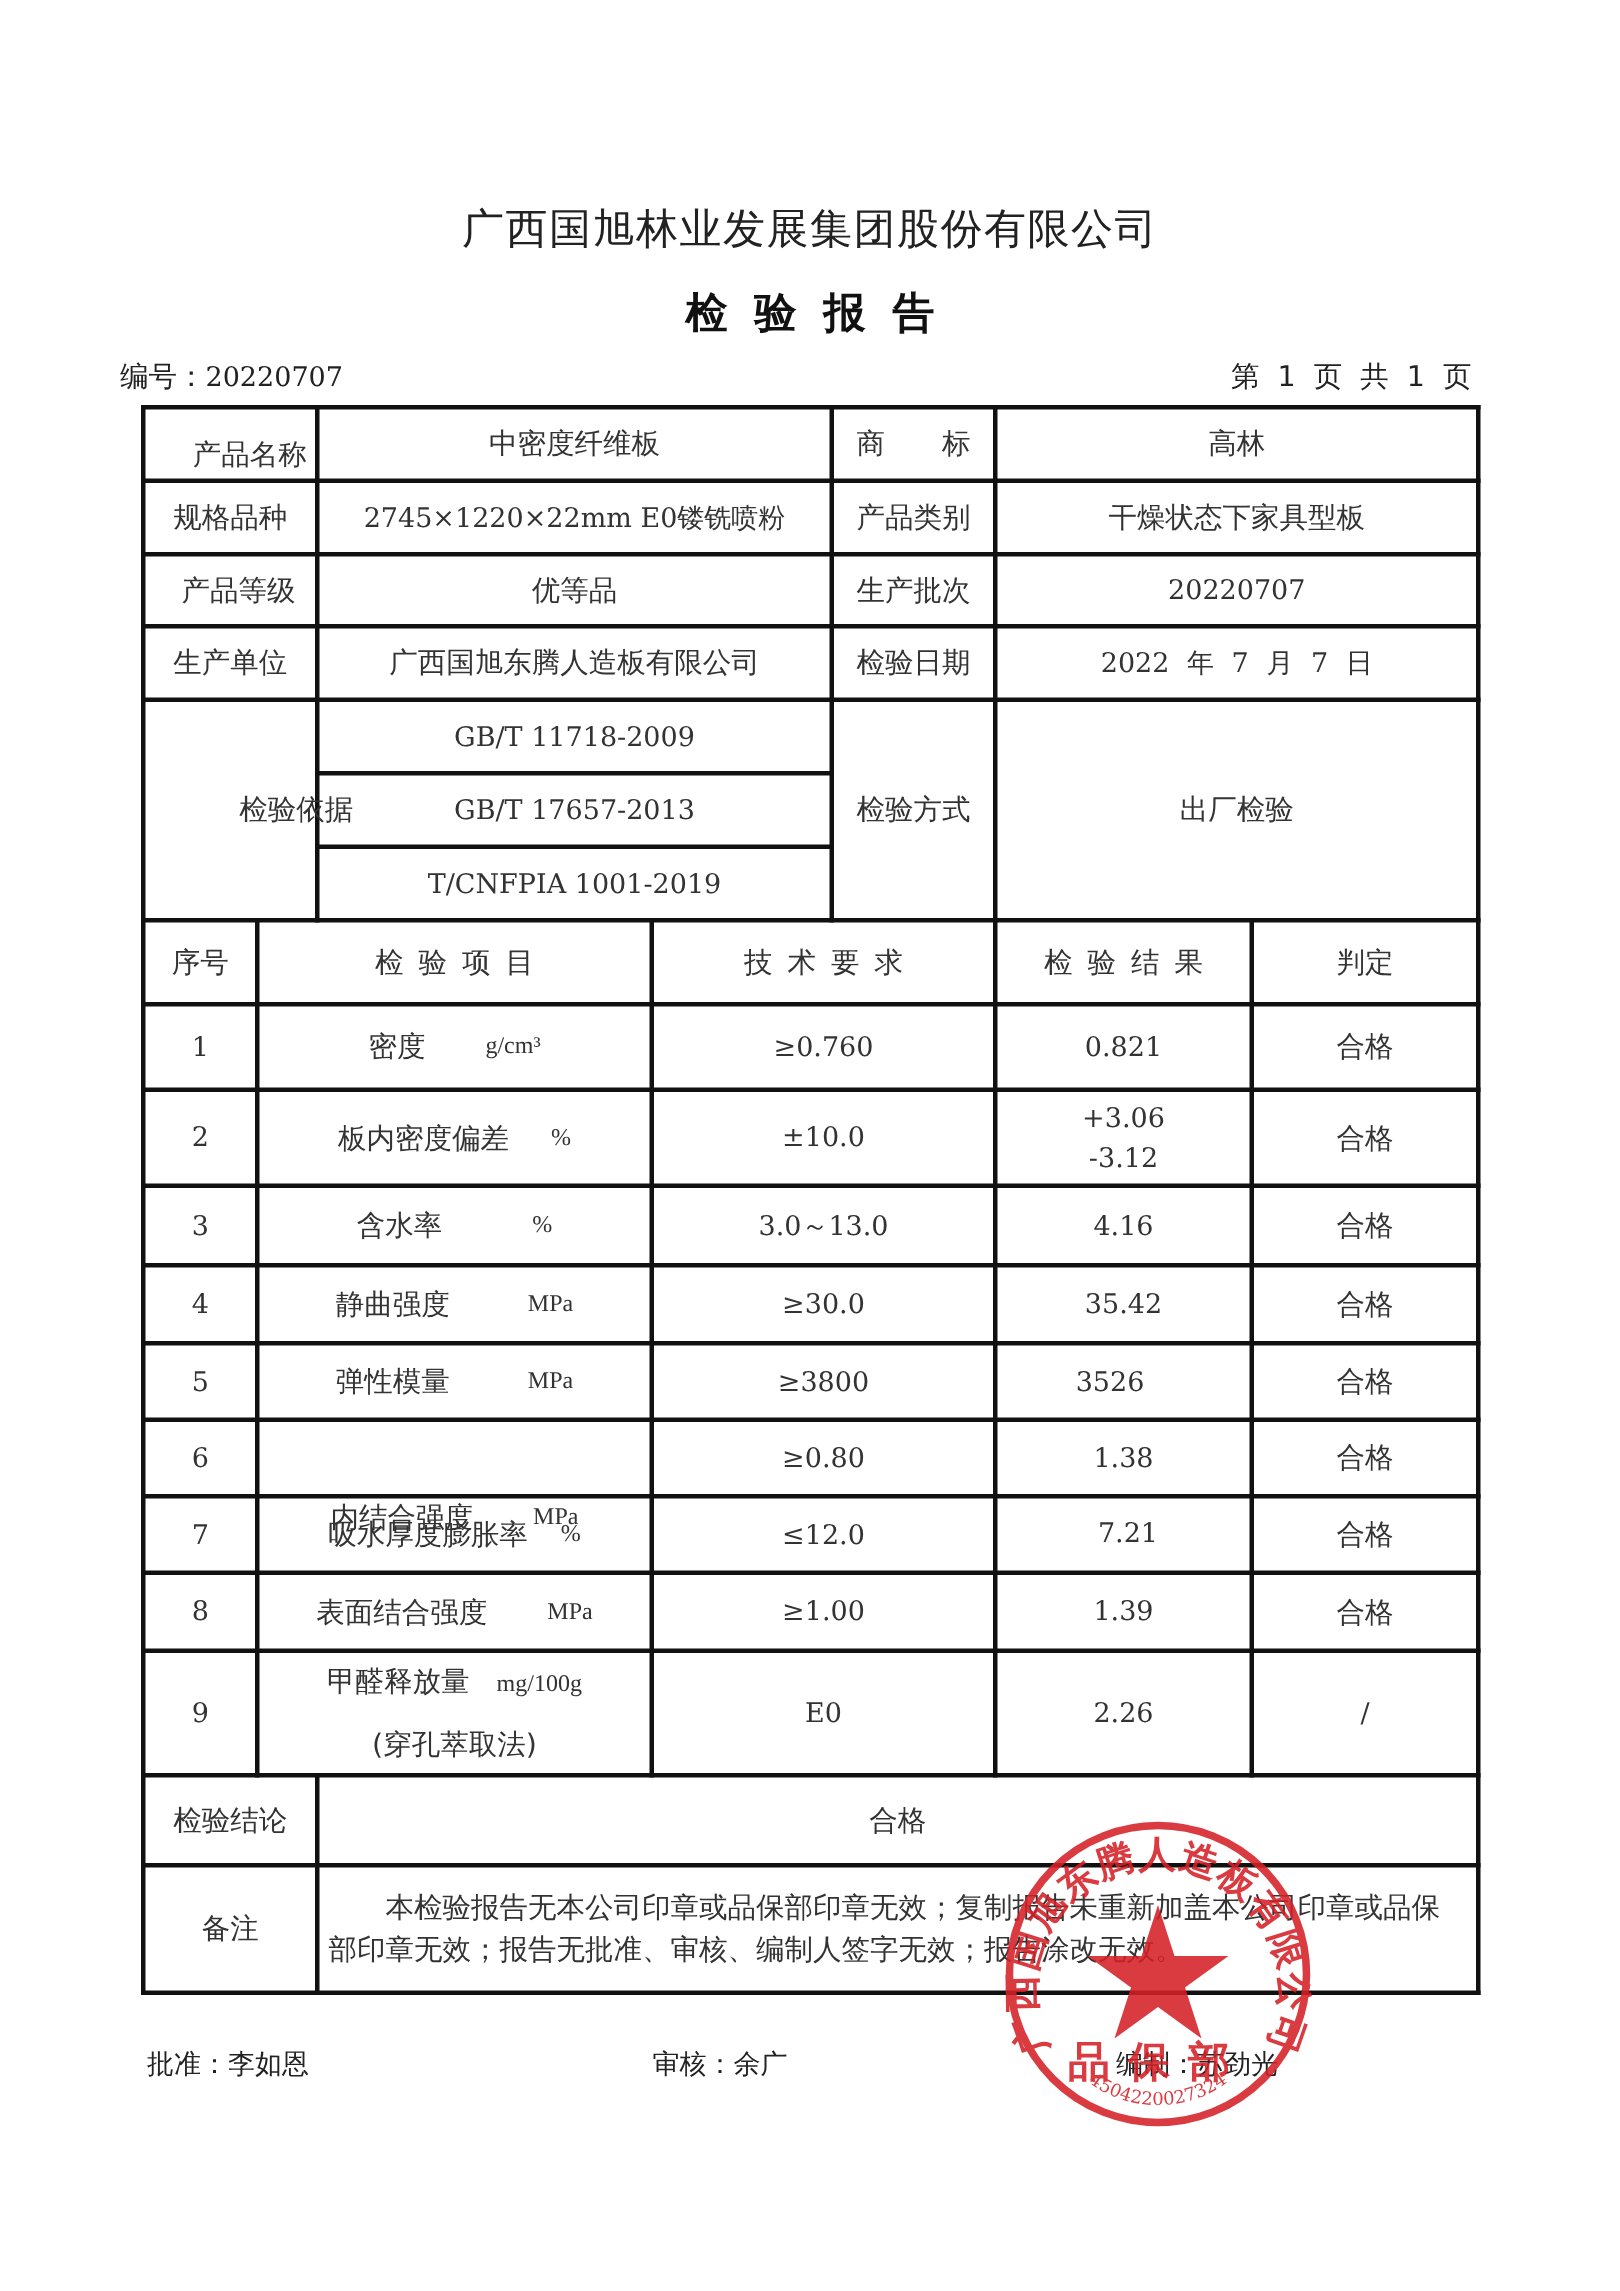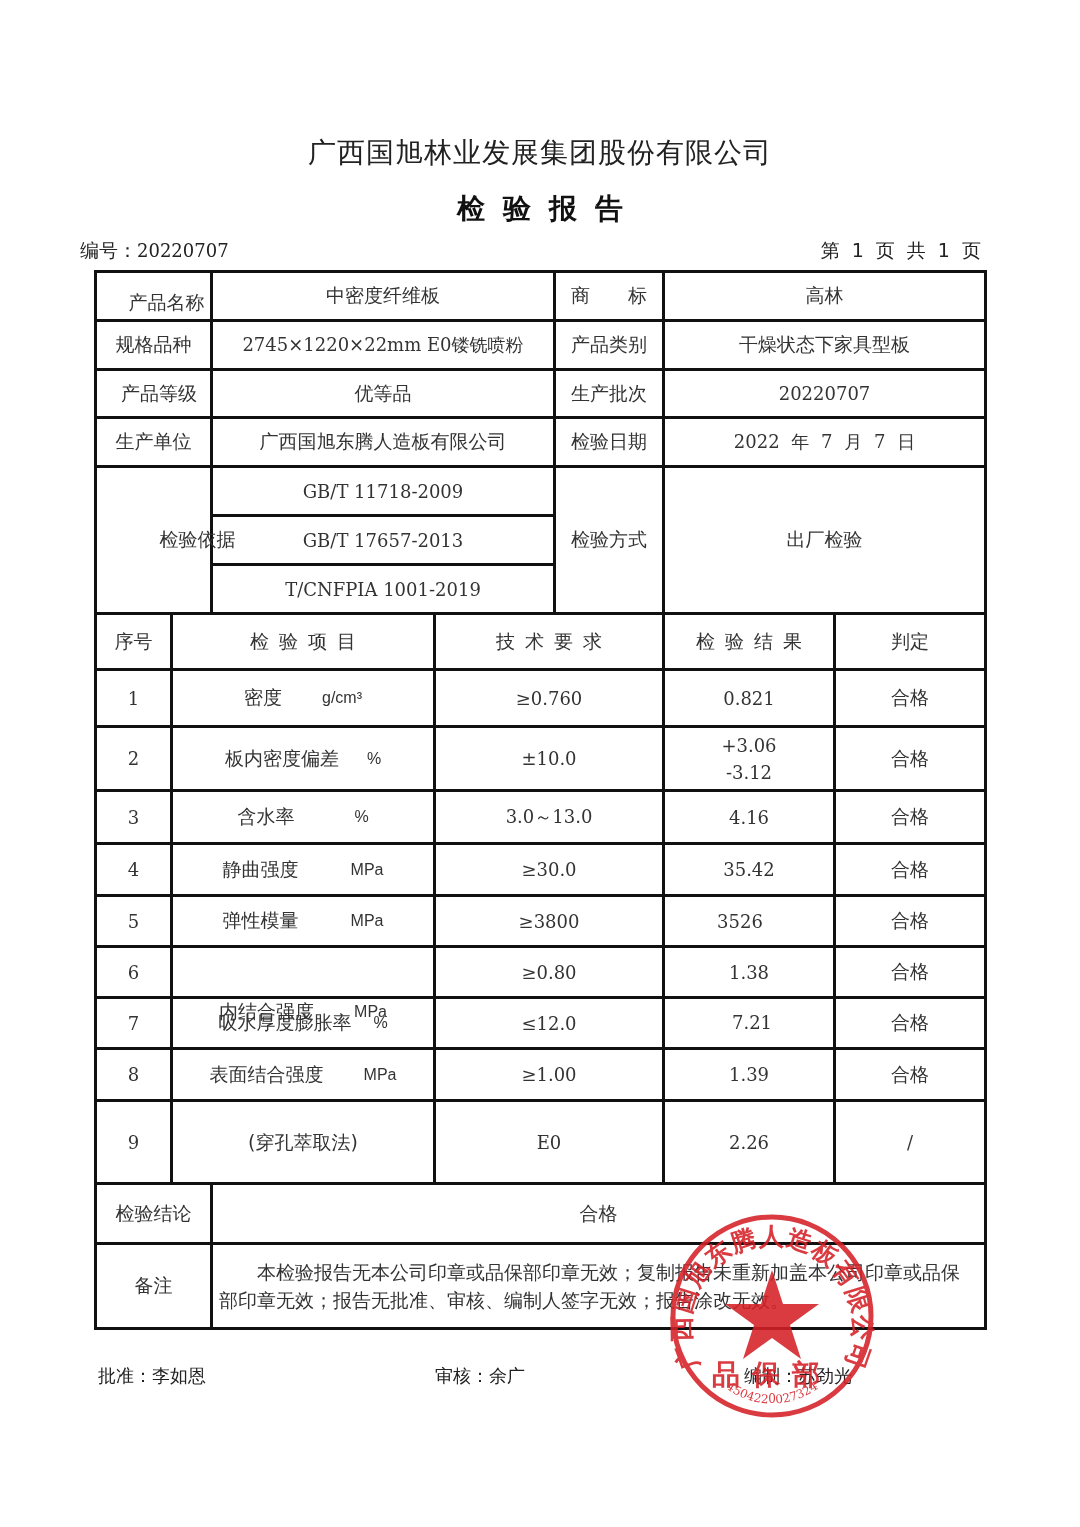--- a/index.html
+++ b/index.html
@@ -26,21 +26,21 @@
   .cell {
     position: absolute; box-sizing: border-box;
     display: flex; align-items: center; justify-content: center;
     text-align: center; font-size: 19px; color: #333;
     font-family: "DejaVu Sans", sans-serif;
   }
   .hl { position: absolute; background: #111; height: 3px; }
   .vl { position: absolute; background: #111; width: 3px; }
   .spaced { letter-spacing: 10px; padding-left: 10px; }
   .num { font-family: "DejaVu Serif", "Liberation Serif", serif; font-size: 18px; }
-  .unit { font-family: Liberation Sans, sans-serif; font-size: 16px; margin-left: 28px; text-align: center; }
+  .unit { font-family: Liberation Serif, serif; font-size: 16px; margin-left: 28px; text-align: center; }
   .stack { flex-direction: column; line-height: 1.5; }
   .remark {
     justify-content: flex-start; text-align: left; align-items: center;
     padding: 4px 8px 4px 6px; line-height: 28px; font-size: 19px;
   }
   .remark span { text-indent: 2em; display: block; }
   .sig { top: 1364px; font-size: 18px; color: #222; font-family: "DejaVu Sans", sans-serif; }
 
   .stamp {
     position: absolute; left: 668px; top: 1212px; width: 208px; height: 208px;
@@ -213,20 +213,21 @@
       <span class="unit" style="margin-left:40px;">MPa</span>
     </div>
   <div class="cell num" style="left:436px;top:1050px;width:226px;height:49px;">≥1.00</div>
   <div class="cell num" style="left:665px;top:1050px;width:168px;height:49px;">1.39</div>
   <div class="cell" style="left:836px;top:1050px;width:148px;height:49px;">合格</div>
 </div>
 
 <div>
   <div class="cell num" style="left:97px;top:1102px;width:73px;height:80px;">9</div>
   <div class="cell stack" style="left:173px;top:1102px;width:260px;height:80px;line-height:40px;">
+    <div><span>甲醛释放量</span><span class="unit" style="margin-left:18px;">mg/100g</span></div>
     <div>(穿孔萃取法)</div>
   </div>
   <div class="cell num" style="left:436px;top:1102px;width:226px;height:80px;">E0</div>
   <div class="cell num" style="left:665px;top:1102px;width:168px;height:80px;">2.26</div>
   <div class="cell num" style="left:836px;top:1102px;width:148px;height:80px;">/</div>
 </div>
 
 <div class="cell" style="left:97px;top:1185px;width:113px;height:57px;">检验结论</div>
 <div class="cell" style="left:213px;top:1185px;width:771px;height:57px;">合格</div>
 

